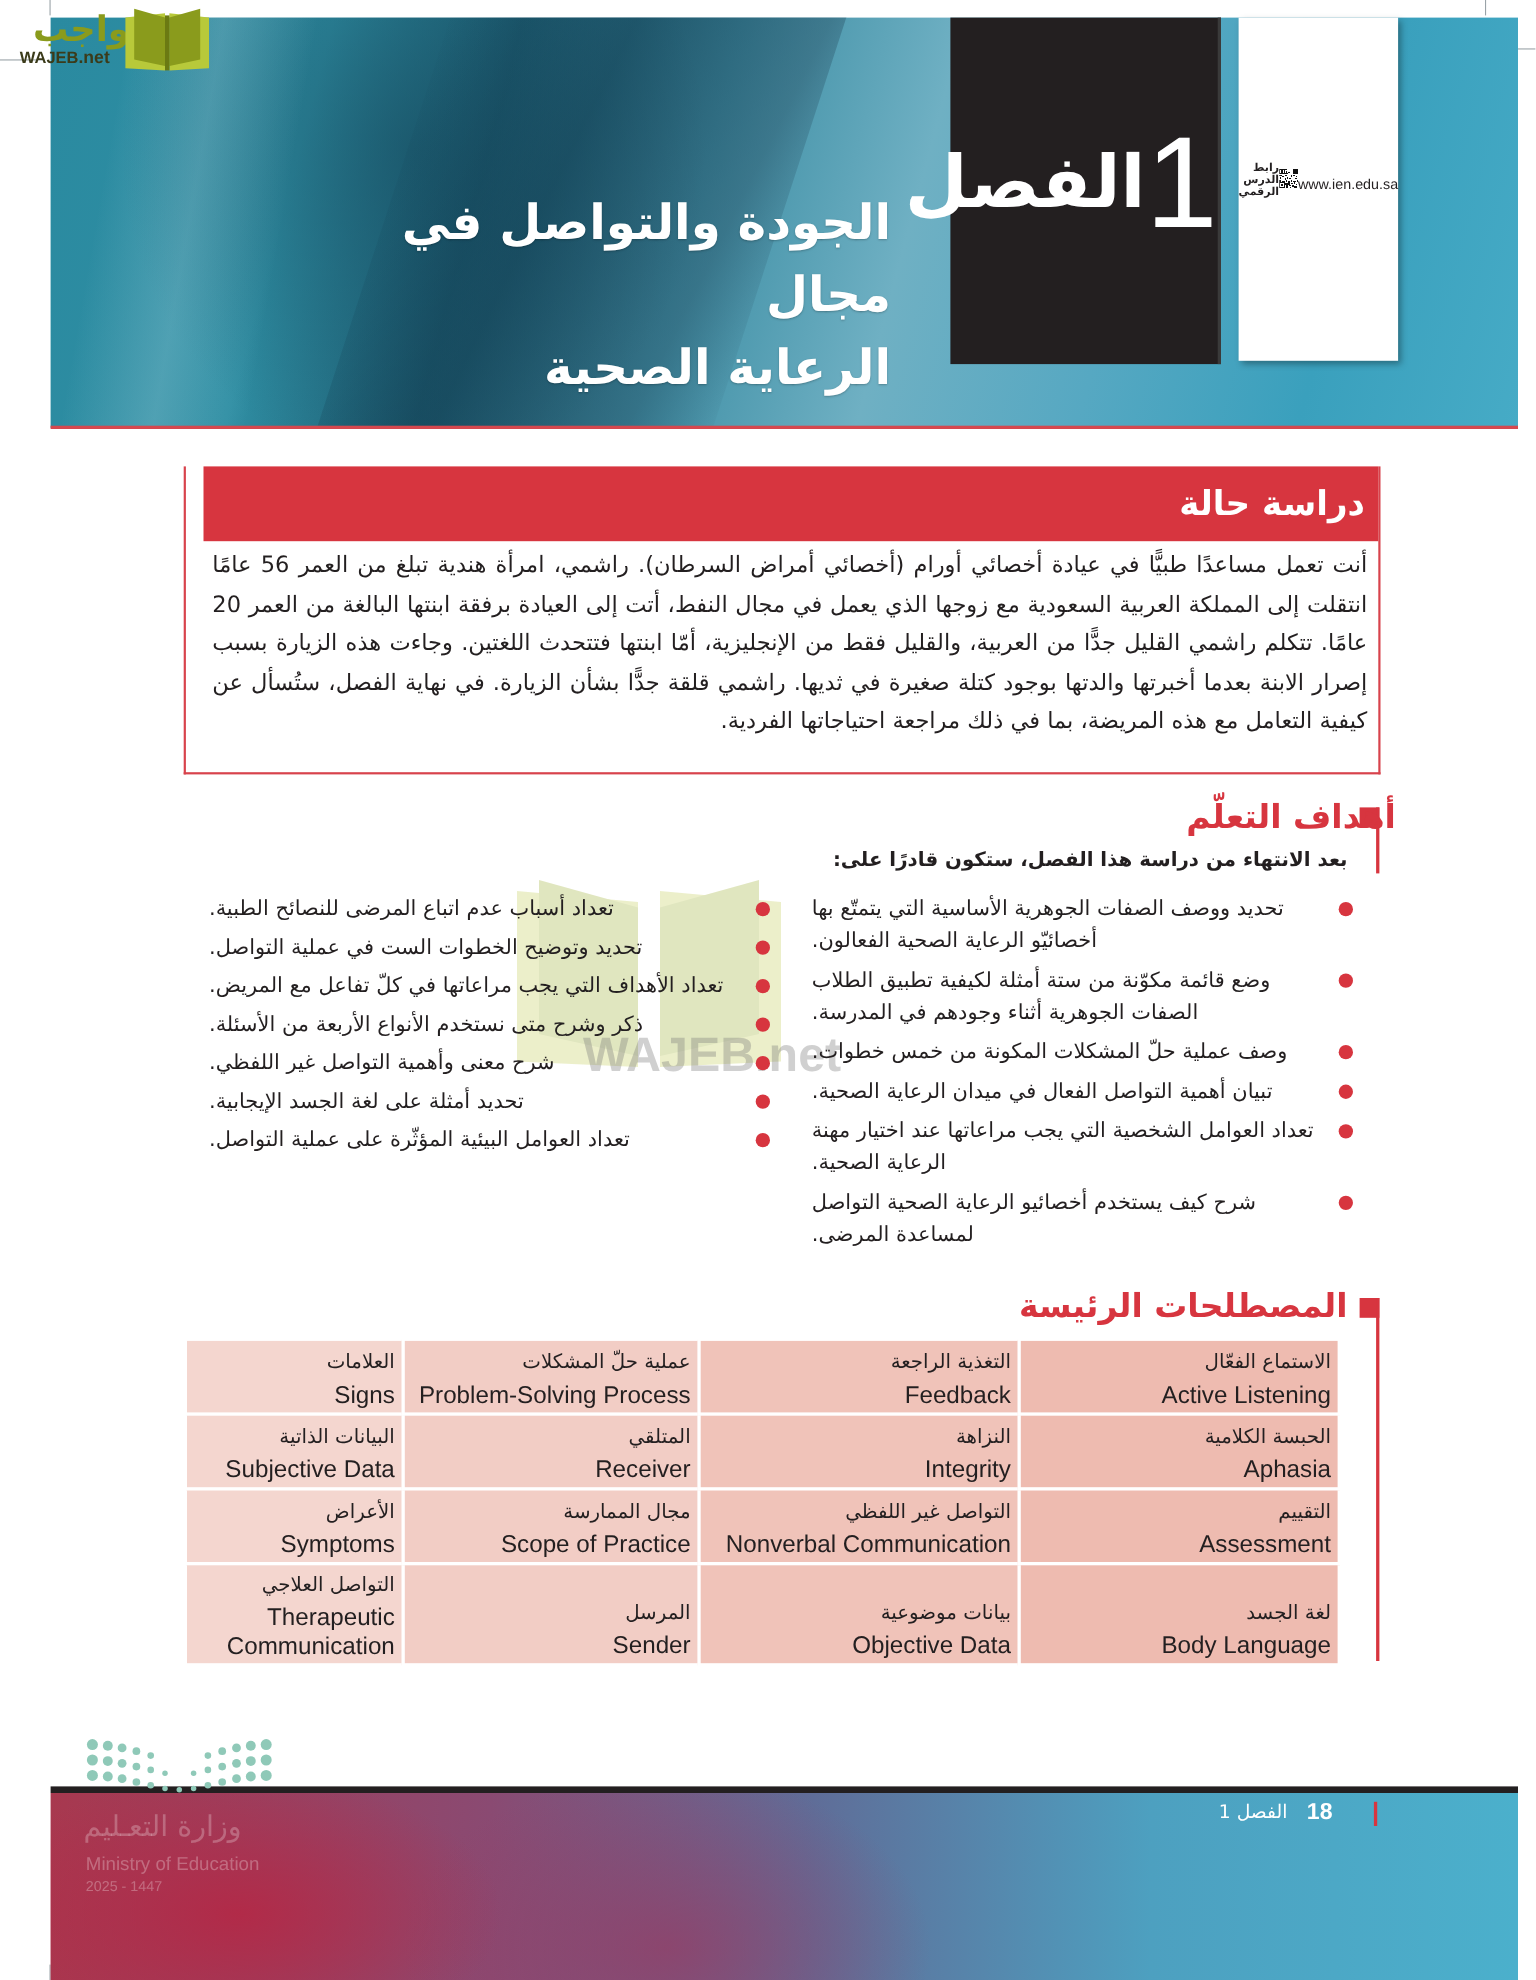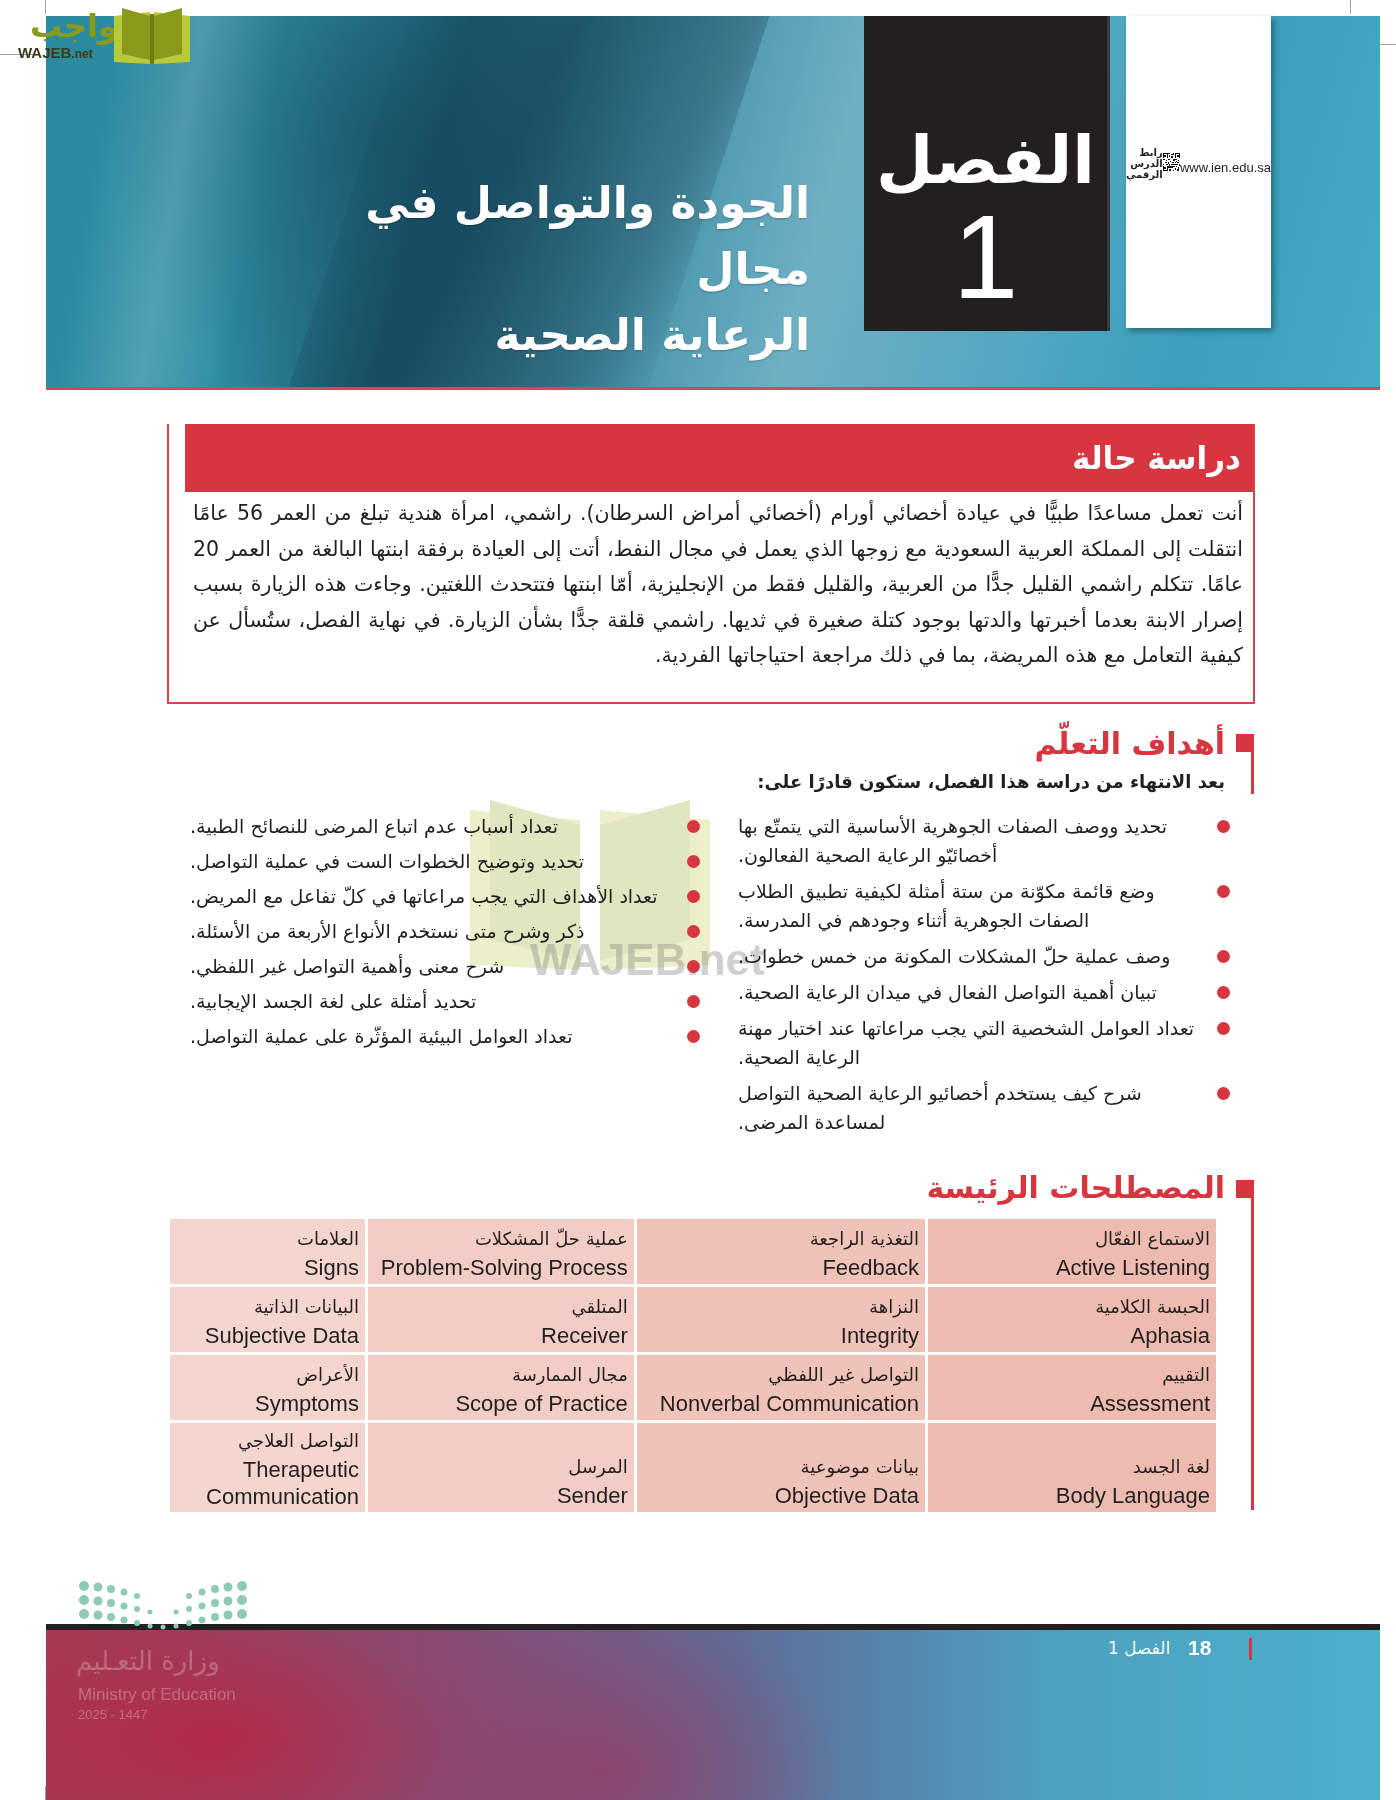--- a/index.html
+++ b/index.html
@@ -25,21 +25,21 @@
   .banner .streak2 {
     position: absolute; left: 40px; top: -20px; width: 170px; height: 420px;
     background: linear-gradient(90deg, rgba(255,255,255,0), rgba(180,220,230,0.25), rgba(255,255,255,0));
     transform: skewX(-10deg);
   }
   .banner-bottom-rule { position: absolute; left: 46px; top: 387px; width: 1334px; height: 3px; background: #d5484f; }
 
   .chapter-box {
     position: absolute; left: 864px; top: 16px; width: 246px; height: 315px;
     background: #231f20; border-right: 3px solid #3a3a3a;
-    display: flex; flex-direction: column; align-items: center; justify-content: flex-end;
+    display: flex; flex-direction: row; align-items: center; justify-content: flex-end;
     padding-bottom: 15px;
   }
   .chapter-word { color: #fff; font-family: "DejaVu Sans", sans-serif; font-weight: bold; font-size: 66px; line-height: 1.1; }
   .chapter-num { color: #fff; font-family: "Liberation Sans", sans-serif; font-size: 118px; line-height: 1; font-weight: normal; }
 
   .qr-card {
     position: absolute; left: 1126px; top: 16px; width: 145px; height: 312px;
     background: #fff; box-shadow: 3px 3px 6px rgba(0,0,0,0.35);
     display: flex; flex-direction: row; align-items: center; justify-content: flex-end; padding-bottom: 10px;
   }
@@ -50,21 +50,21 @@
   .banner-title {
     position: absolute; left: 250px; top: 170px; width: 560px; text-align: right; direction: rtl;
     color: #ffffff; font-weight: bold; font-size: 44px; line-height: 66px;
     text-shadow: 0 1px 2px rgba(0,0,0,0.25);
   }
 
   
   .logo { position: absolute; left: 6px; top: 4px; width: 184px; height: 62px; }
   .logo-ar { position: absolute; left: 24px; top: 0; font-size: 32px; font-weight: bold; color: #8a9b1c; direction: rtl; line-height: 44px; }
   .logo-en { position: absolute; left: 12px; top: 40px; font-family: "Liberation Sans", sans-serif; font-size: 15px; font-weight: bold; color: #3b3b1a; }
-  .logo-en small { font-size: 12px; }
+  .logo-en small { font-size: 16px; }
   .logo-book { position: absolute; left: 104px; top: 2px; width: 84px; height: 62px; }
 
   
   .case {
     position: absolute; left: 167px; top: 424px; width: 1088px; height: 280px;
     border: 2px solid #d8434c; border-top: none; background: #fff; padding-left: 16px;
   }
   .case-head {
     height: 68px; background: #d7353f; color: #fff; text-align: right; direction: rtl;
     font-weight: bold; font-size: 31px; line-height: 68px; padding-right: 12px;
@@ -215,21 +215,21 @@
   </svg>
 </div>
 
 <div class="case">
   <div class="case-head">دراسة حالة</div>
   <p class="case-body">أنت تعمل مساعدًا طبيًّا في عيادة أخصائي أورام (أخصائي أمراض السرطان). راشمي، امرأة هندية تبلغ من العمر 56 عامًا انتقلت إلى المملكة العربية السعودية مع زوجها الذي يعمل في مجال النفط، أتت إلى العيادة برفقة ابنتها البالغة من العمر 20 عامًا. تتكلم راشمي القليل جدًّا من العربية، والقليل فقط من الإنجليزية، أمّا ابنتها فتتحدث اللغتين. وجاءت هذه الزيارة بسبب إصرار الابنة بعدما أخبرتها والدتها بوجود كتلة صغيرة في ثديها. راشمي قلقة جدًّا بشأن الزيارة. في نهاية الفصل، ستُسأل عن كيفية التعامل مع هذه المريضة، بما في ذلك مراجعة احتياجاتها الفردية.</p>
 </div>
 
 <div class="sec-marker" style="left:1236px;top:734px;"></div>
 <div class="sec-rule" style="left:1251px;top:734px;height:60px;"></div>
-<div class="sec-head" style="left:900px;top:724px;width:325px;">أهداف التعلّم</div>
+<div class="sec-head" style="left:944px;top:724px;width:325px;">أهداف التعلّم</div>
 <div class="objectives-intro">بعد الانتهاء من دراسة هذا الفصل، ستكون قادرًا على:</div>
 
 <svg class="watermark" viewBox="0 0 260 190">
   <path d="M250 30 L140 20 L140 180 L250 175 Z" fill="#c9d36a"></path>
   <path d="M120 30 L10 20 L10 175 L120 180 Z" fill="#c9d36a"></path>
   <path d="M230 10 L140 35 L140 170 L230 150 Z" fill="#a8b84a"></path>
   <path d="M30 10 L120 35 L120 170 L30 150 Z" fill="#a8b84a"></path>
 </svg>
 <div class="wm-text">WAJEB.net</div>
 

